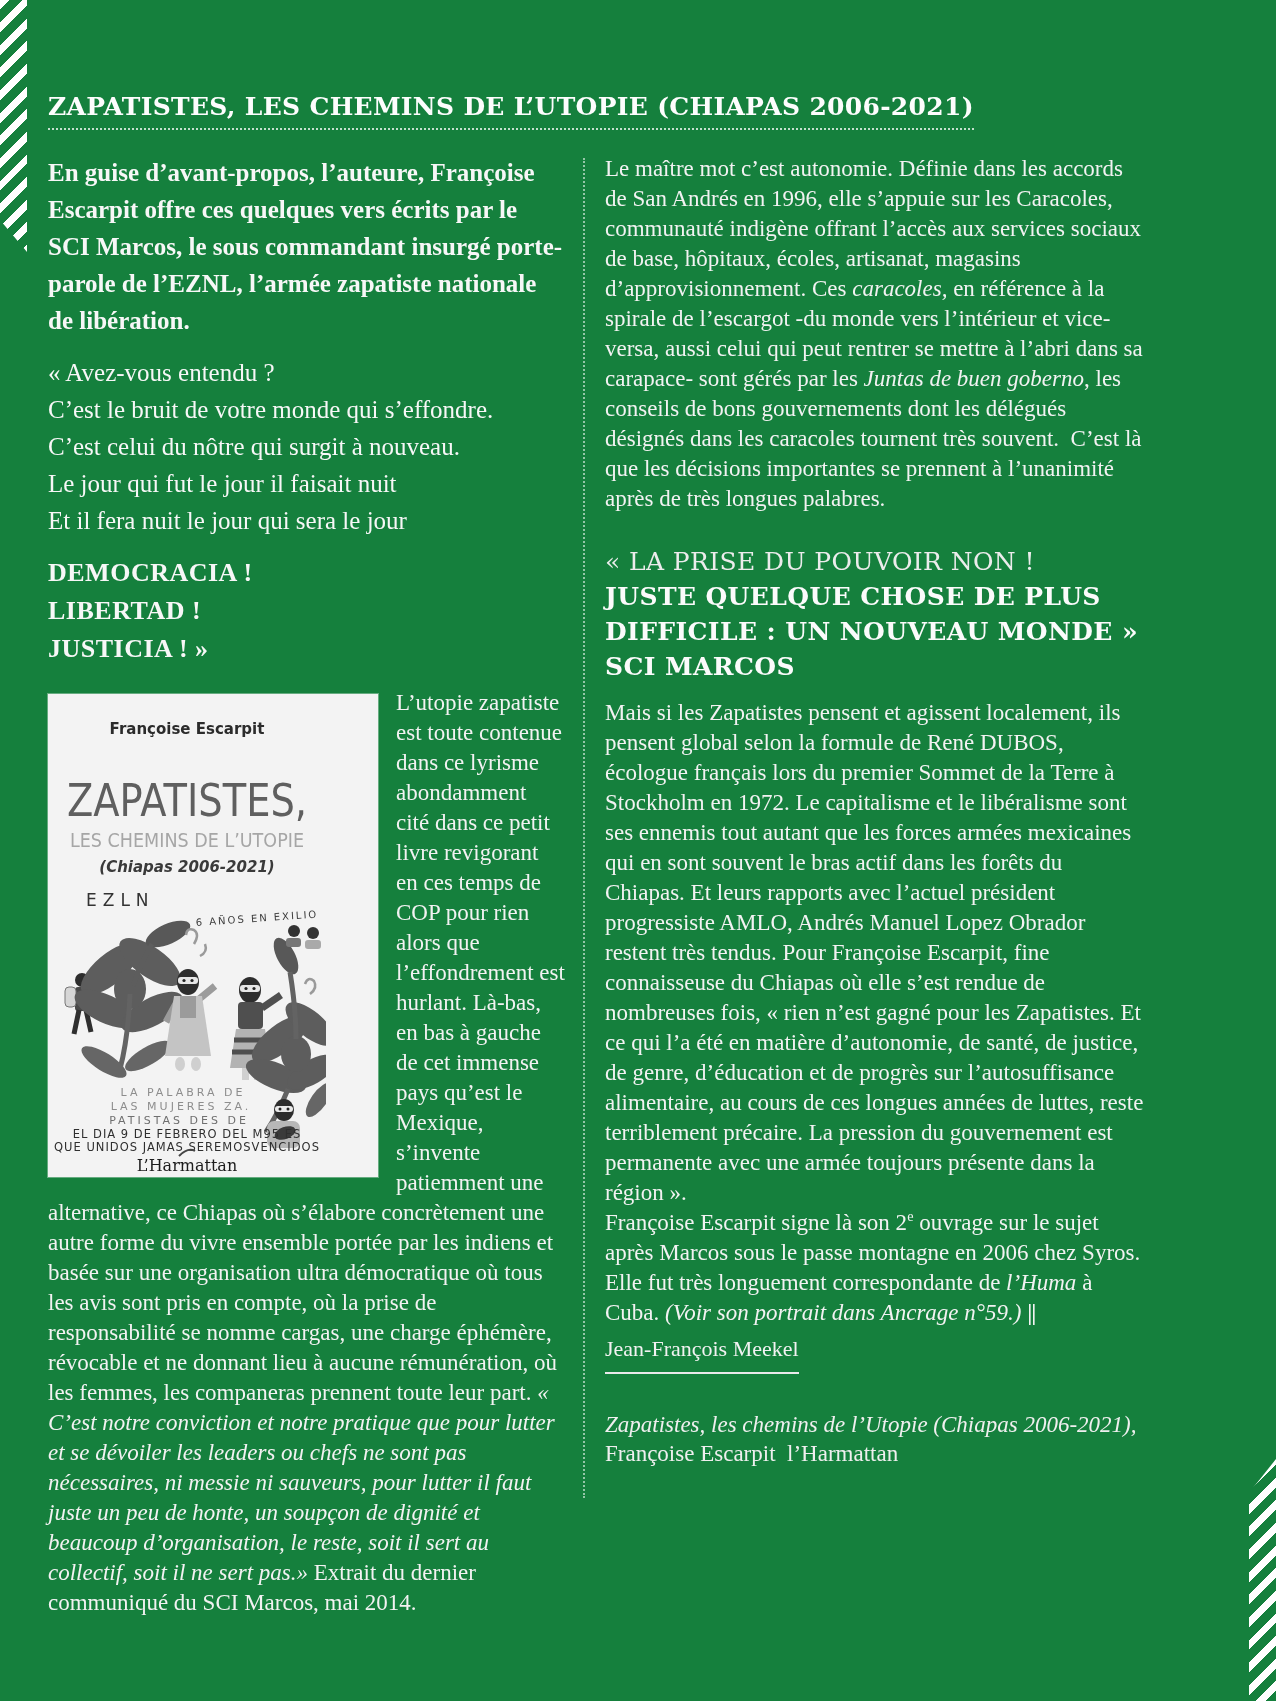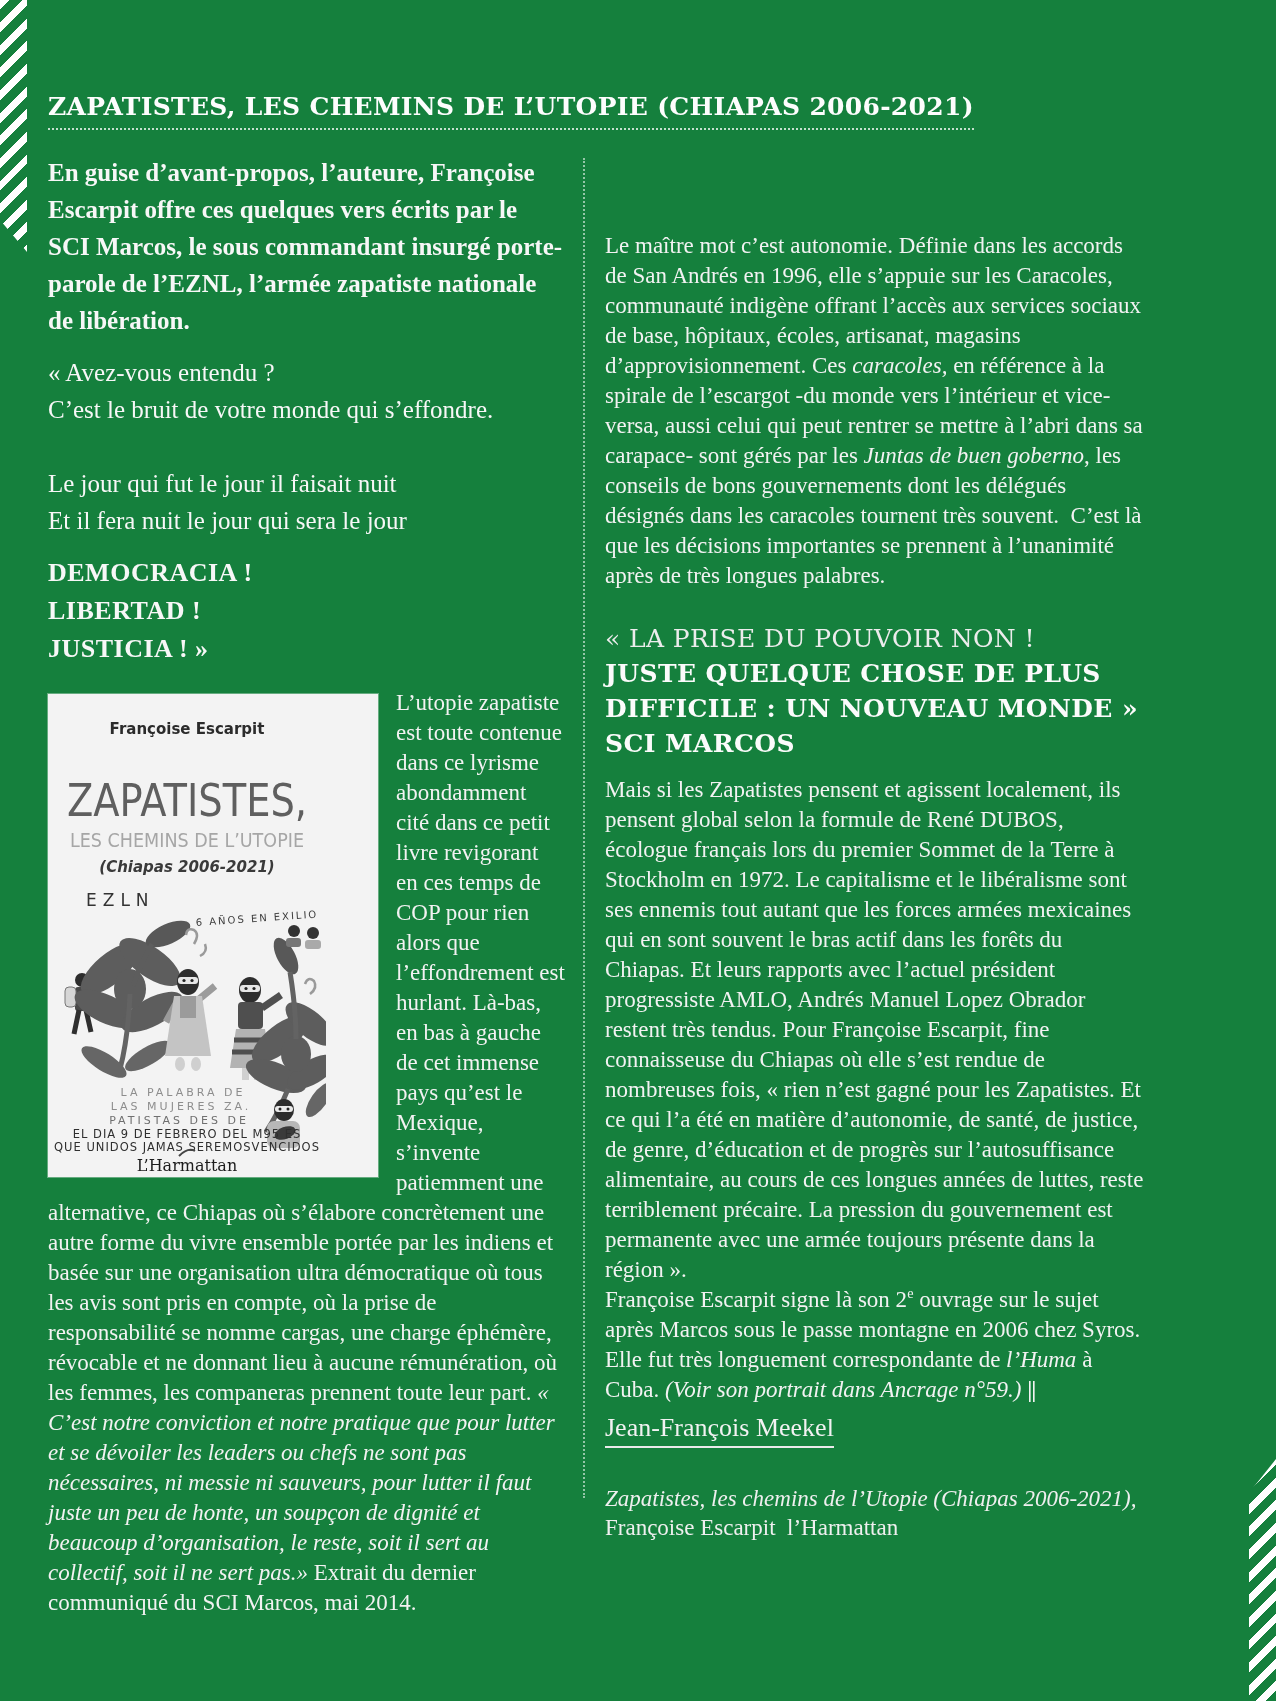--- a/index.html
+++ b/index.html
@@ -9,59 +9,59 @@
   .stripe-tl{left:0;top:0;width:27px;height:252px;
     background:repeating-linear-gradient(135deg,#ffffff 0 7px,rgba(255,255,255,0) 7px 16px);
     clip-path:polygon(0 0,100% 0,100% 100%,0 calc(100% - 32px));}
   .stripe-br{right:0;bottom:0;width:27px;height:242px;
     background:repeating-linear-gradient(135deg,#ffffff 0 7px,rgba(255,255,255,0) 7px 16px);
     clip-path:polygon(0 34px,100% 0,100% 100%,0 100%);}
   .content{position:absolute;left:48px;top:92px;width:1180px;}
   h1.title{margin:0;font-family:"DejaVu Serif", serif;font-weight:bold;font-size:25px;
     letter-spacing:.3px;color:#fdfdfd;display:inline-block;padding-bottom:7px;
     border-bottom:2px dotted rgba(255,255,255,.75);}
-  .columns{display:flex;align-items:center;margin-top:24px;}
+  .columns{display:flex;align-items:flex-start;margin-top:24px;}
   .col-left{width:517px;flex:none;}
   .divider{flex:none;width:0;align-self:stretch;border-left:2px dotted rgba(255,255,255,.55);
     margin:4px 20px 120px 18px;}
   .col-right{width:540px;flex:none;}
   p{margin:0;}
   .intro{font-weight:bold;font-size:25px;line-height:37px;color:#f7f7f7;}
   .poem{font-weight:normal;font-size:25px;line-height:37px;margin-top:15px;color:#f7f7f7;}
   .slogans{font-weight:bold;font-size:26px;line-height:38px;margin-top:15px;letter-spacing:.5px;color:#f7f7f7;}
   .flow{margin-top:20px;}
   .cover{float:left;width:330px;height:483px;margin:6px 18px 10px 0;background:#f3f3f3;
     box-shadow:0 0 0 1px rgba(255,255,255,.35);}
   .body{font-size:23px;line-height:30px;color:#f2f2f2;text-align:left;}
   .it{font-style:italic;}
   sup{font-size:62%;line-height:0;}
   .endmark{font-weight:bold;letter-spacing:-1px;}
   .subhead{margin:30px 0 14px 0;font-family:"DejaVu Serif", serif;font-size:25px;line-height:35px;
     font-weight:bold;letter-spacing:.4px;color:#fbfbfb;}
   .subhead .light{font-weight:normal;color:#ececec;}
-  .byline{display:inline-block;margin-top:8px;font-size:26px;padding-bottom:3px;
+  .byline{display:inline-block;margin-top:8px;font-size:22px;padding-bottom:10px;
     border-bottom:2px solid #eaeaea;color:#f2f2f2;}
   .citation{margin-top:36px;font-size:23px;line-height:29px;color:#efefef;}
   .svgtxt{font-family:"DejaVu Sans", sans-serif;}
 </style>
 </head>
 <body>
 
 <div class="page">
   <div class="stripe stripe-tl"></div>
   <div class="stripe stripe-br"></div>
 
   <div class="content">
     <h1 class="title">ZAPATISTES, LES CHEMINS DE L’UTOPIE (CHIAPAS 2006-2021)</h1>
 
     <div class="columns">
 
       <div class="col-left">
         <p class="intro">En guise d’avant-propos, l’auteure, Françoise Escarpit offre ces quelques vers écrits par le SCI Marcos, le sous commandant insurgé porte-parole de l’EZNL, l’armée zapatiste nationale de libération.</p>
-        <p class="poem"><span>« Avez-vous entendu ?</span><br><span>C’est le bruit de votre monde qui s’effondre.</span><br><br><span>Le jour qui fut le jour il faisait nuit</span><br><span>Et il fera nuit le jour qui sera le jour</span></p>
+        <p class="poem"><span>« Avez-vous entendu ?</span><br><span>C’est le bruit de votre monde qui s’effondre.</span><br><span>C’est celui du nôtre qui surgit à nouveau.</span><br><span>Le jour qui fut le jour il faisait nuit</span><br><span>Et il fera nuit le jour qui sera le jour</span></p>
         <p class="slogans"><span>DEMOCRACIA !</span><br><span>LIBERTAD !</span><br><span>JUSTICIA ! »</span></p>
 
         <div class="flow">
           <div class="cover">
             <svg width="278" height="483" viewBox="0 0 278 483" xmlns="http://www.w3.org/2000/svg">
               <rect x="0" y="0" width="278" height="483" fill="#f3f3f3"></rect>
               <text class="svgtxt" x="139" y="40" font-size="15" font-weight="bold" fill="#2b2b2b" text-anchor="middle">Françoise Escarpit</text>
               <text class="svgtxt" x="139" y="122" font-size="44" fill="#5f5f5f" text-anchor="middle" textLength="240" lengthAdjust="spacingAndGlyphs">ZAPATISTES,</text>
               <text class="svgtxt" x="139" y="153" font-size="19" fill="#a6a6a6" text-anchor="middle" textLength="234" lengthAdjust="spacingAndGlyphs">LES CHEMINS DE L’UTOPIE</text>
               <text class="svgtxt" x="139" y="178" font-size="15" font-weight="bold" font-style="italic" fill="#3a3a3a" text-anchor="middle">(Chiapas 2006-2021)</text>

